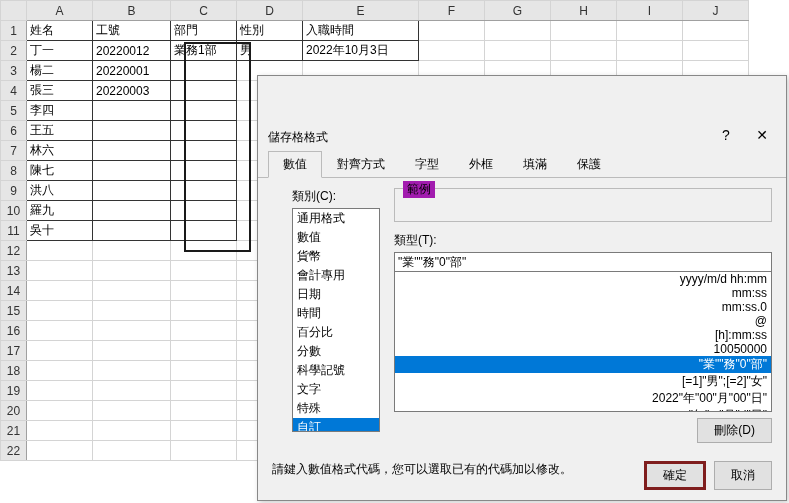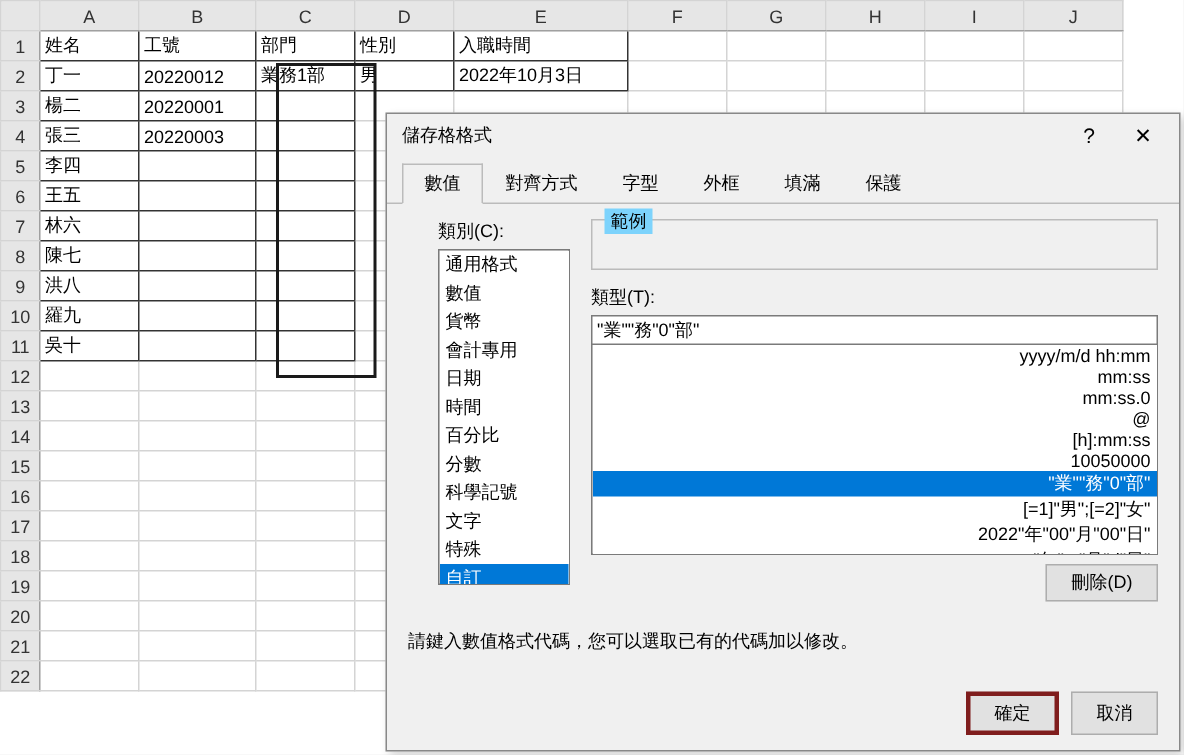--- a/index.html
+++ b/index.html
@@ -45,23 +45,24 @@
     position: absolute;
     left: 257px; top: 75px;
     width: 530px; height: 426px;
     background: #f0f0f0;
     border: 1px solid #888;
     box-shadow: 2px 2px 6px rgba(0,0,0,0.2);
   }
   .titlebar {
     height: 28px;
     display: flex;
-    align-items: center;
+    align-items: flex-end;
     padding: 0 6px 0 10px;
     font-size: 12px;
+    margin-top: 42px;
   }
   .titlebar .title { flex: 1; }
   .titlebar .tbtn {
     width: 36px; height: 22px;
     display: flex; align-items: center; justify-content: center;
     font-size: 14px;
   }
 
   .tabs {
     display: flex;
@@ -104,21 +105,21 @@
   .rightcol { flex: 1; }
   .samplebox {
     border: 1px solid #bbb;
     height: 34px;
     margin-bottom: 10px;
     position: relative;
     background: #f0f0f0;
   }
   .samplebox .lbl {
     position: absolute; top: -8px; left: 8px;
-    background: #7dd3fc; padding: 0 4px;
+    background: #a21caf; padding: 0 4px;
     font-size: 12px;
   }
   .typeinput {
     width: 100%;
     border: 1px solid #7a7a7a;
     background: #fff;
     padding: 2px 3px;
     font-family: inherit;
     font-size: 12px;
   }

